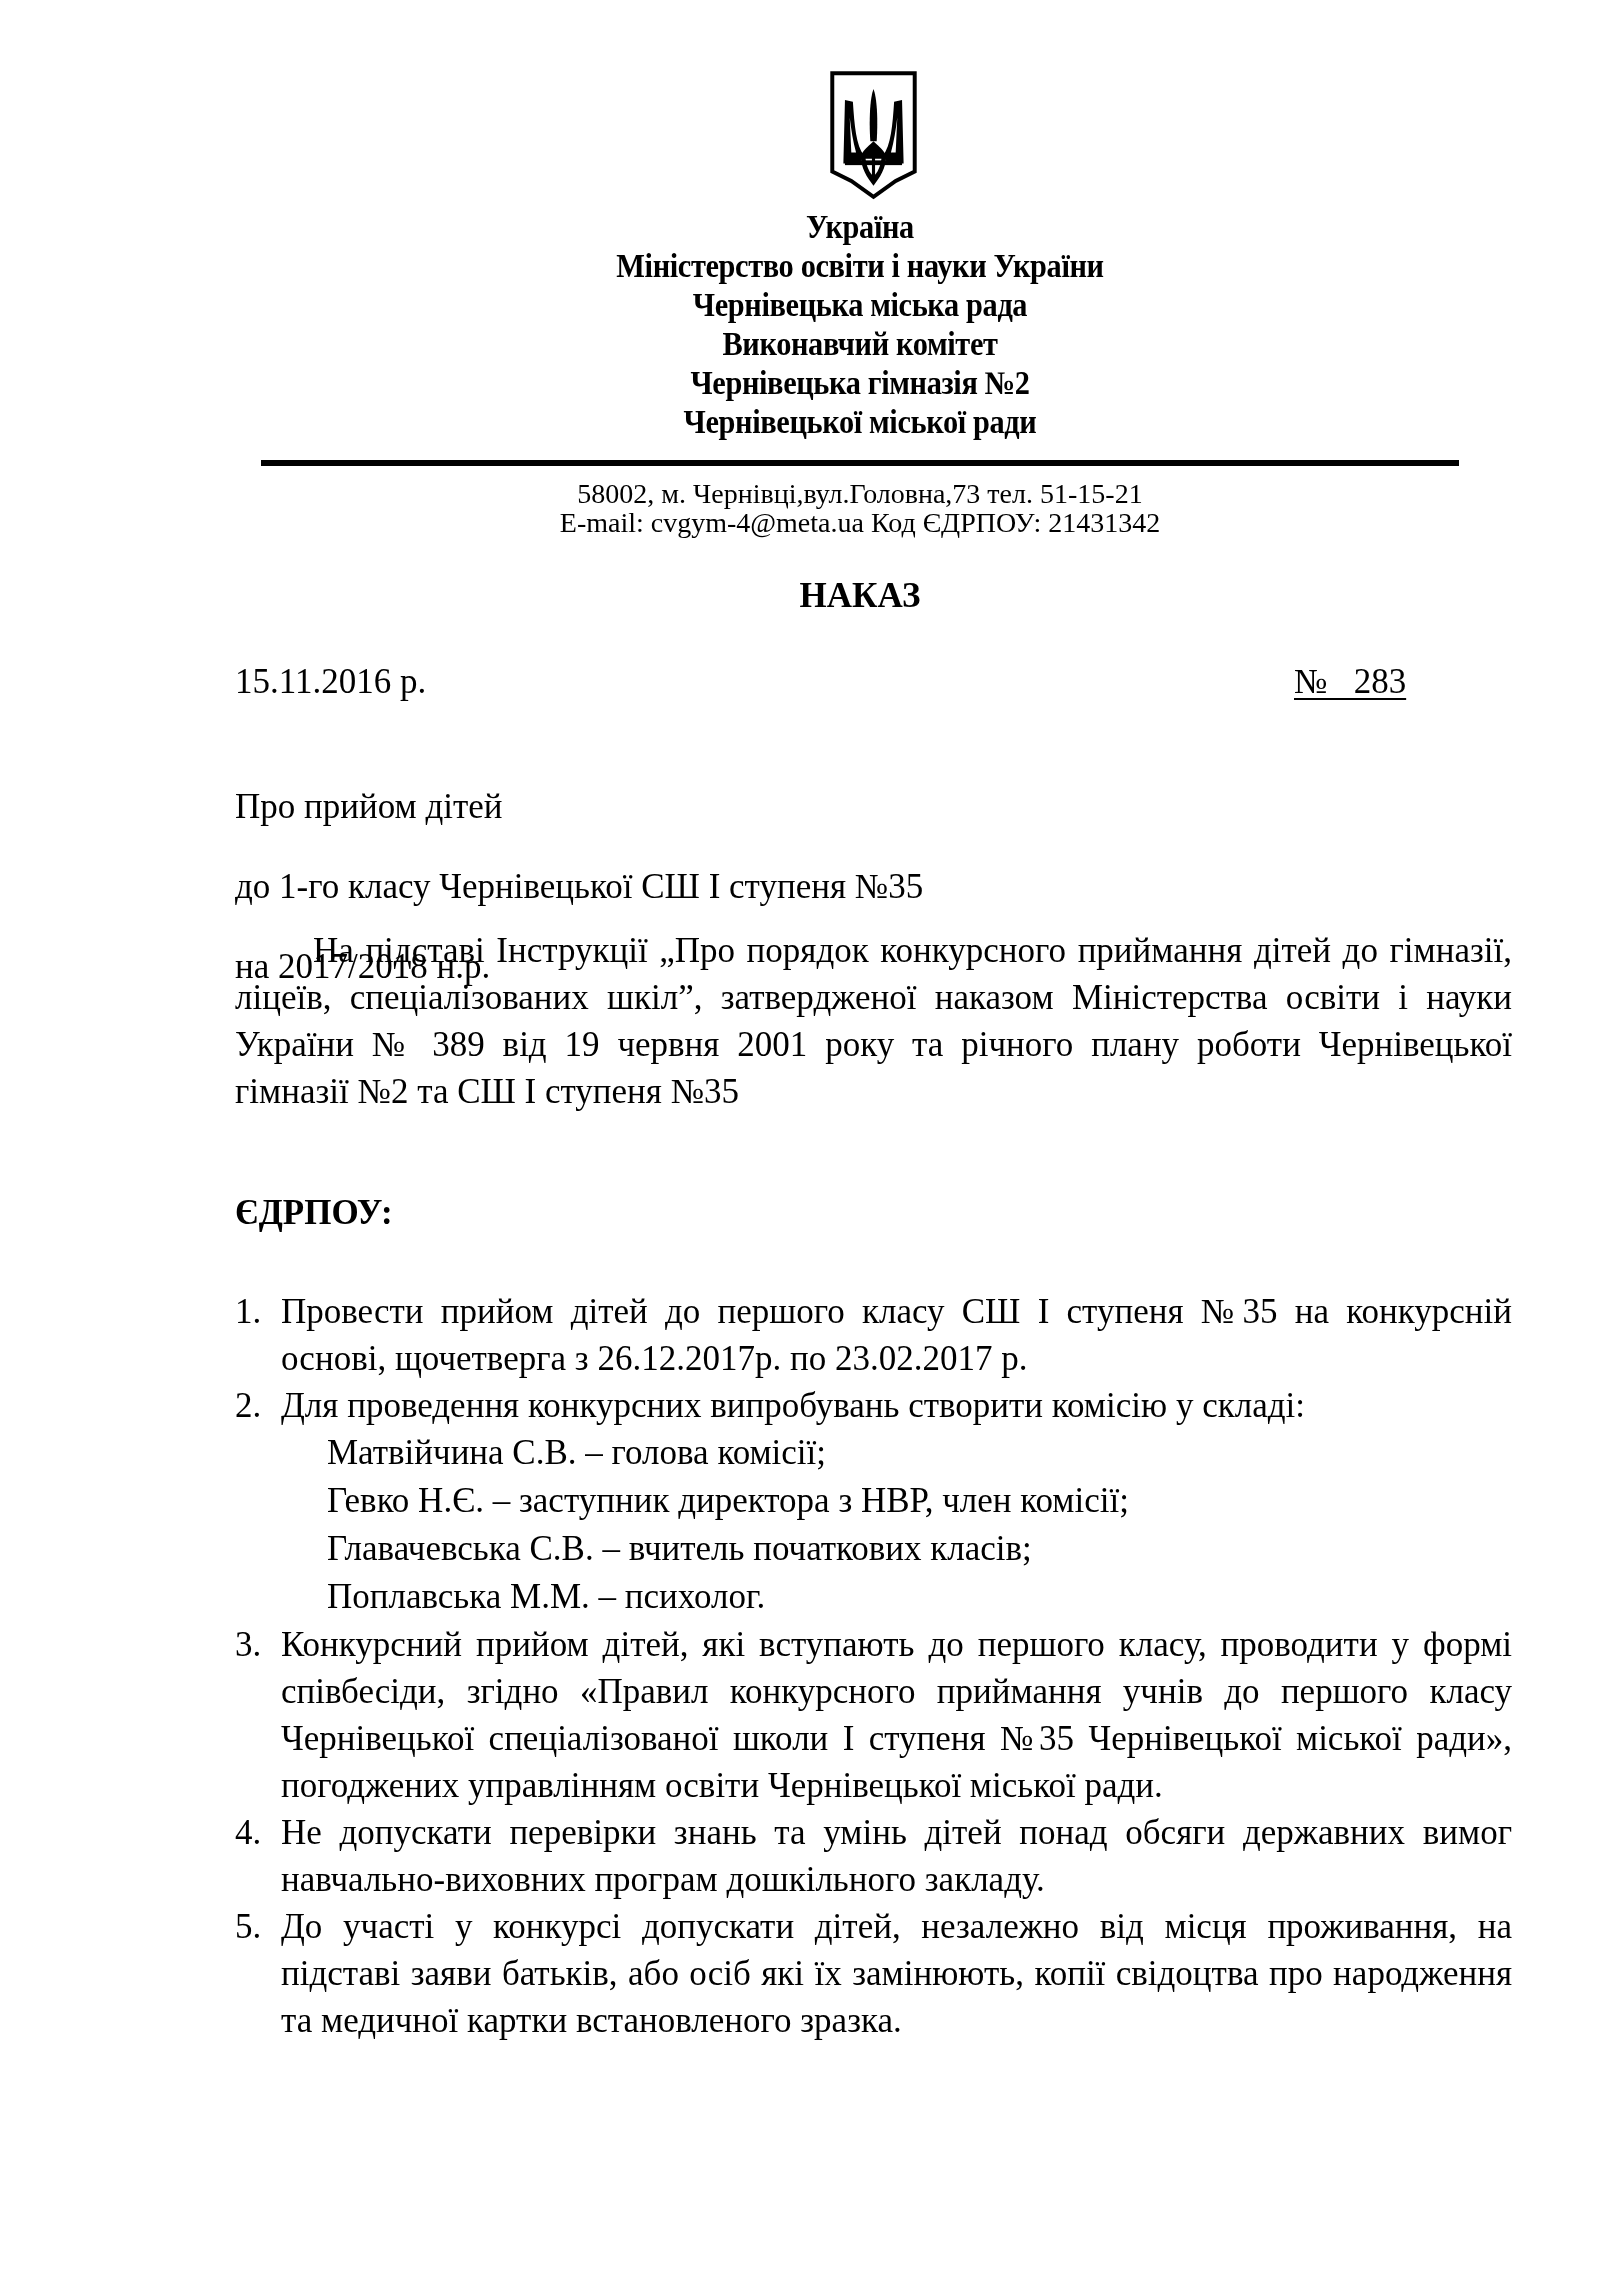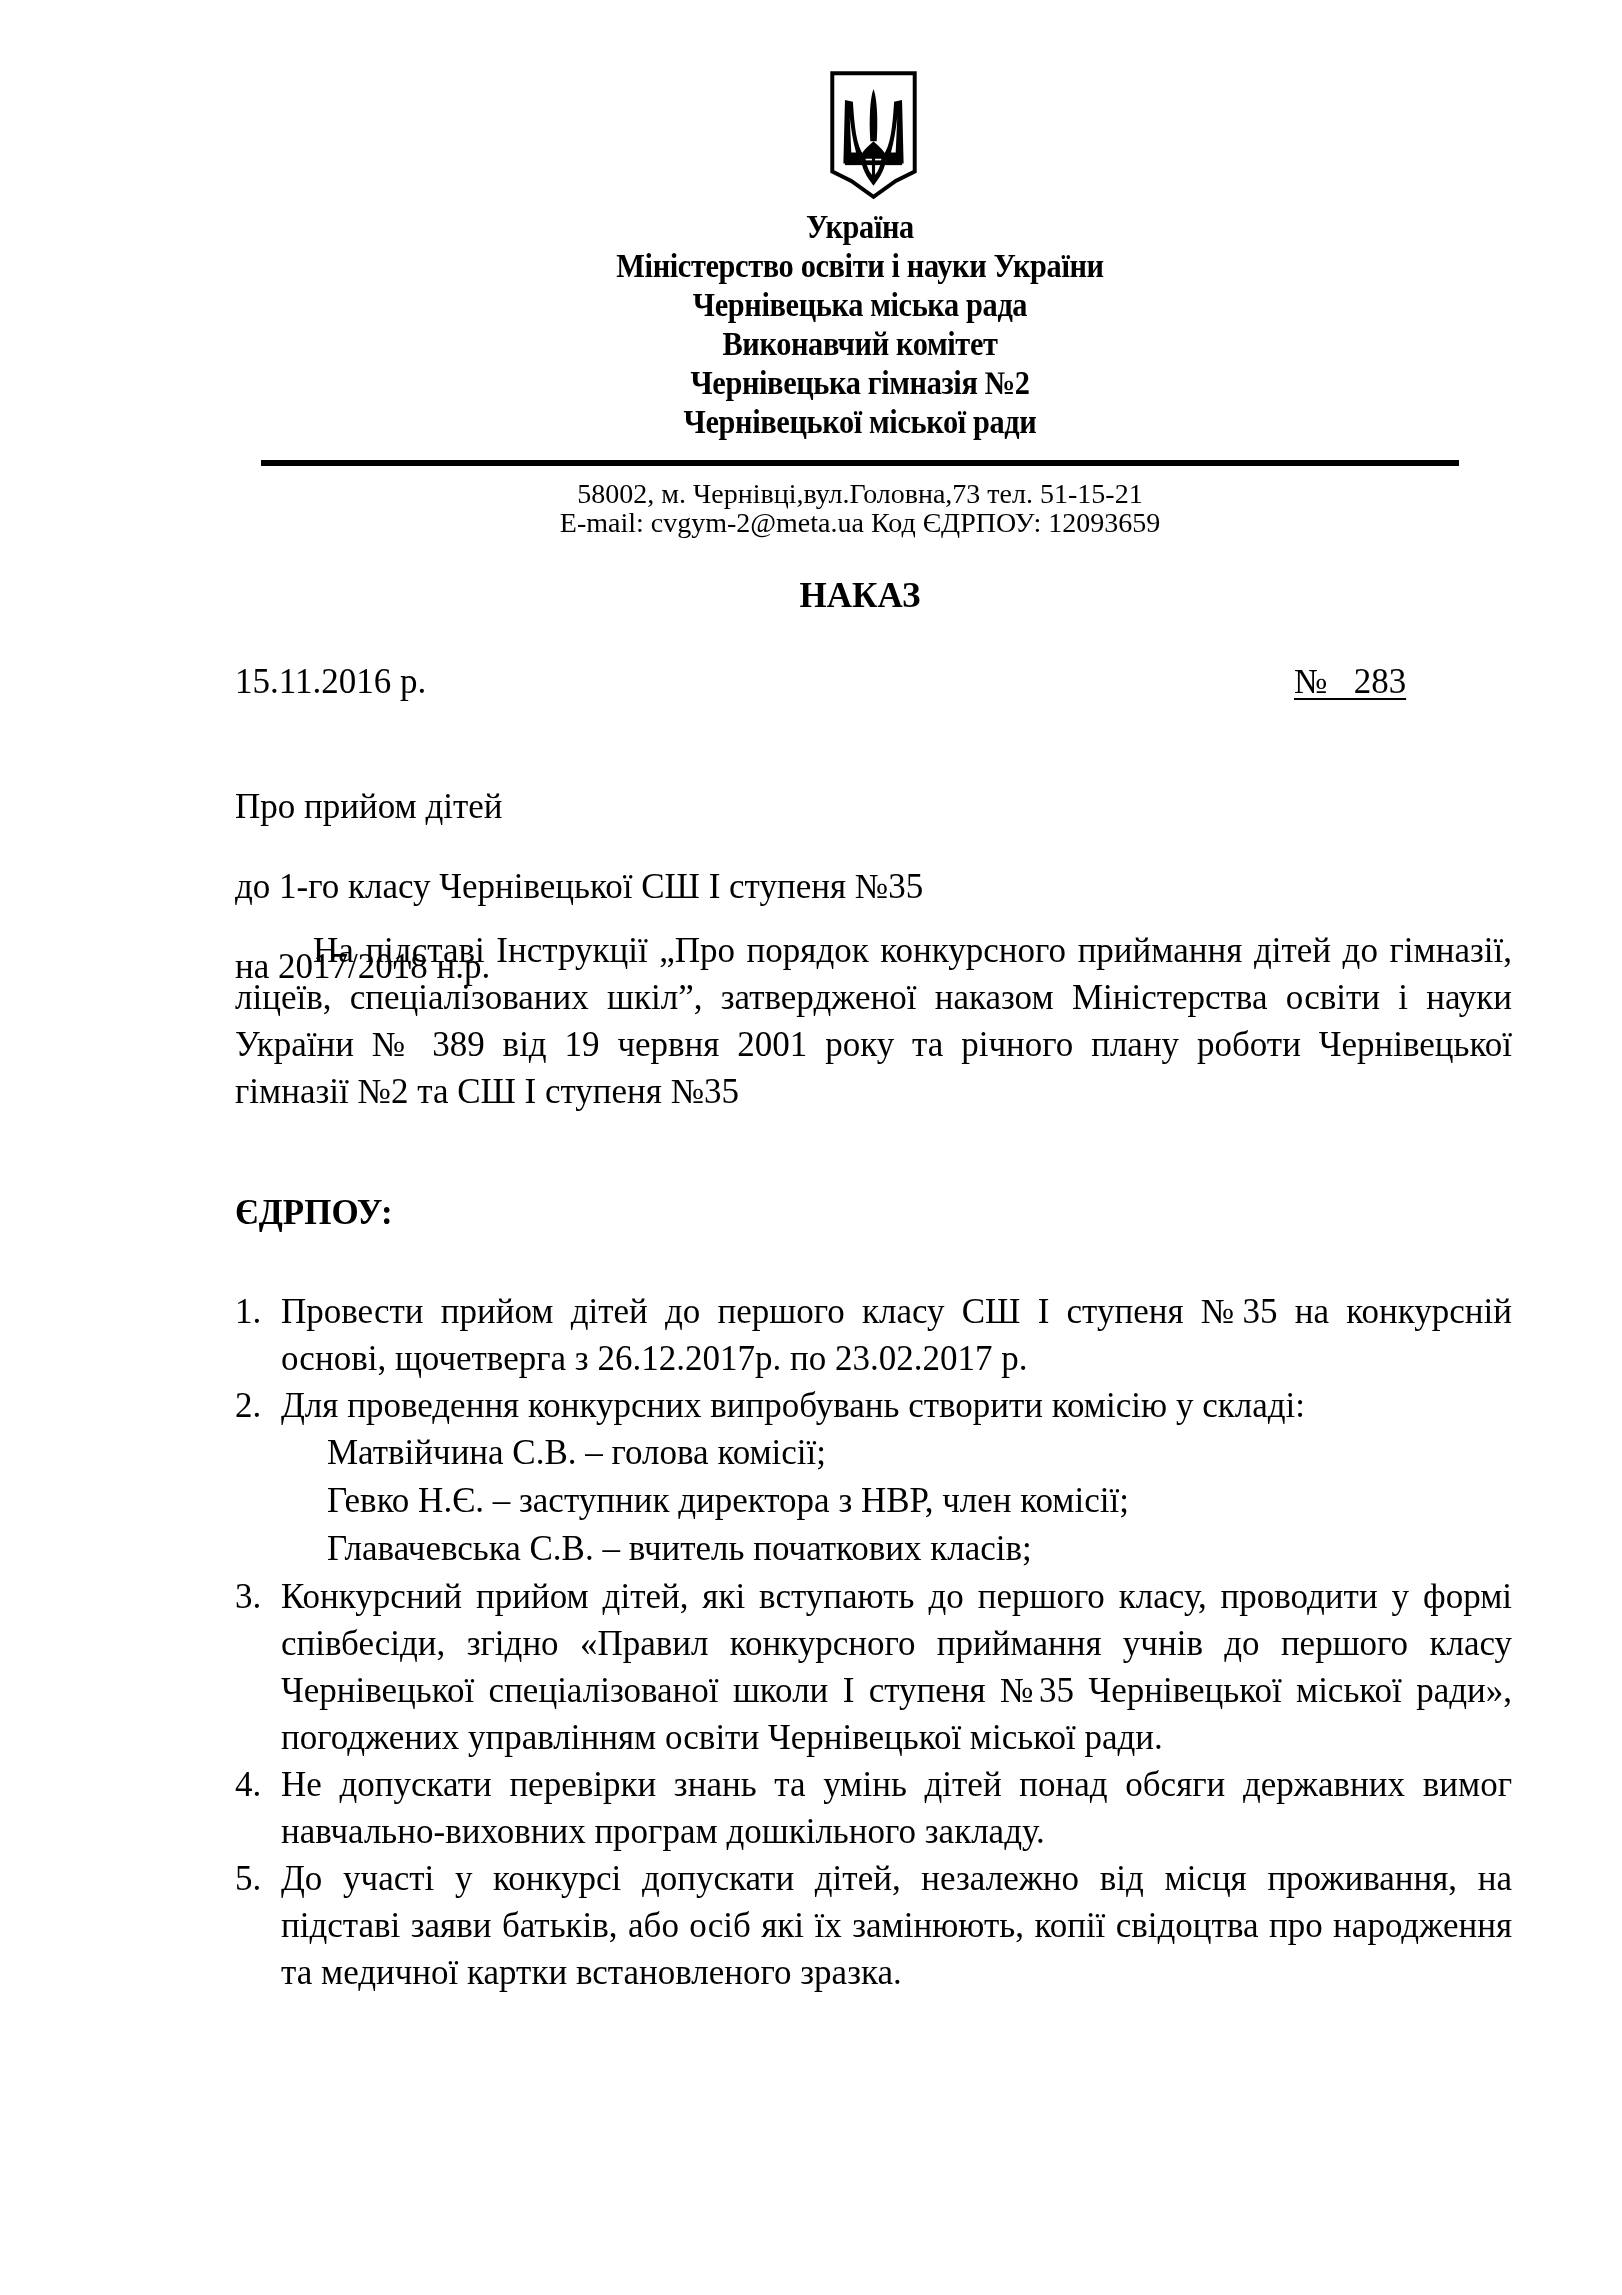--- a/index.html
+++ b/index.html
@@ -153,21 +153,21 @@
     <div>Чернівецька міська рада</div>
     <div>Виконавчий комітет</div>
     <div>Чернівецька гімназія №2</div>
     <div>Чернівецької міської ради</div>
   </div>
 
   <div class="rule"></div>
 
   <div class="contacts">
     <div>58002, м. Чернівці,вул.Головна,73 тел. 51-15-21</div>
-    <div>E-mail: cvgym-2@meta.ua Код ЄДРПОУ:  12093659</div>
+    <div>E-mail: cvgym-4@meta.ua Код ЄДРПОУ:  21431342</div>
   </div>
 
   <div class="doc-title">НАКАЗ</div>
 
   <div class="date">15.11.2016 р.</div>
   <div class="order-number">№   283</div>
 
   <div class="subject">
     <div>Про прийом дітей</div>
     <div>до 1-го класу Чернівецької СШ І ступеня №35</div>
@@ -183,20 +183,21 @@
       <span class="item-num">1.</span>
       <span class="item-text">Провести прийом дітей до першого класу СШ І ступеня №35 на конкурсній основі, щочетверга  з 26.12.2017р. по 23.02.2017 р.</span>
     </li>
     <li class="item">
       <span class="item-num">2.</span>
       <span class="item-text">Для проведення конкурсних випробувань створити комісію у складі:</span>
       <ul class="members">
         <li class="member">Матвійчина С.В. – голова комісії;</li>
         <li class="member">Гевко Н.Є. – заступник директора з НВР, член комісії;</li>
         <li class="member">Главачевська С.В. – вчитель початкових класів;</li>
+        <li class="member">Поплавська М.М. – психолог.</li>
       </ul>
     </li>
     <li class="item">
       <span class="item-num">3.</span>
       <span class="item-text">Конкурсний прийом дітей, які вступають до першого класу, проводити у формі  співбесіди, згідно «Правил конкурсного приймання учнів до першого класу Чернівецької спеціалізованої школи І ступеня №35 Чернівецької міської ради», погоджених управлінням освіти Чернівецької міської ради.</span>
     </li>
     <li class="item">
       <span class="item-num">4.</span>
       <span class="item-text">Не допускати перевірки знань та умінь дітей понад обсяги державних вимог навчально-виховних програм дошкільного закладу.</span>
     </li>

